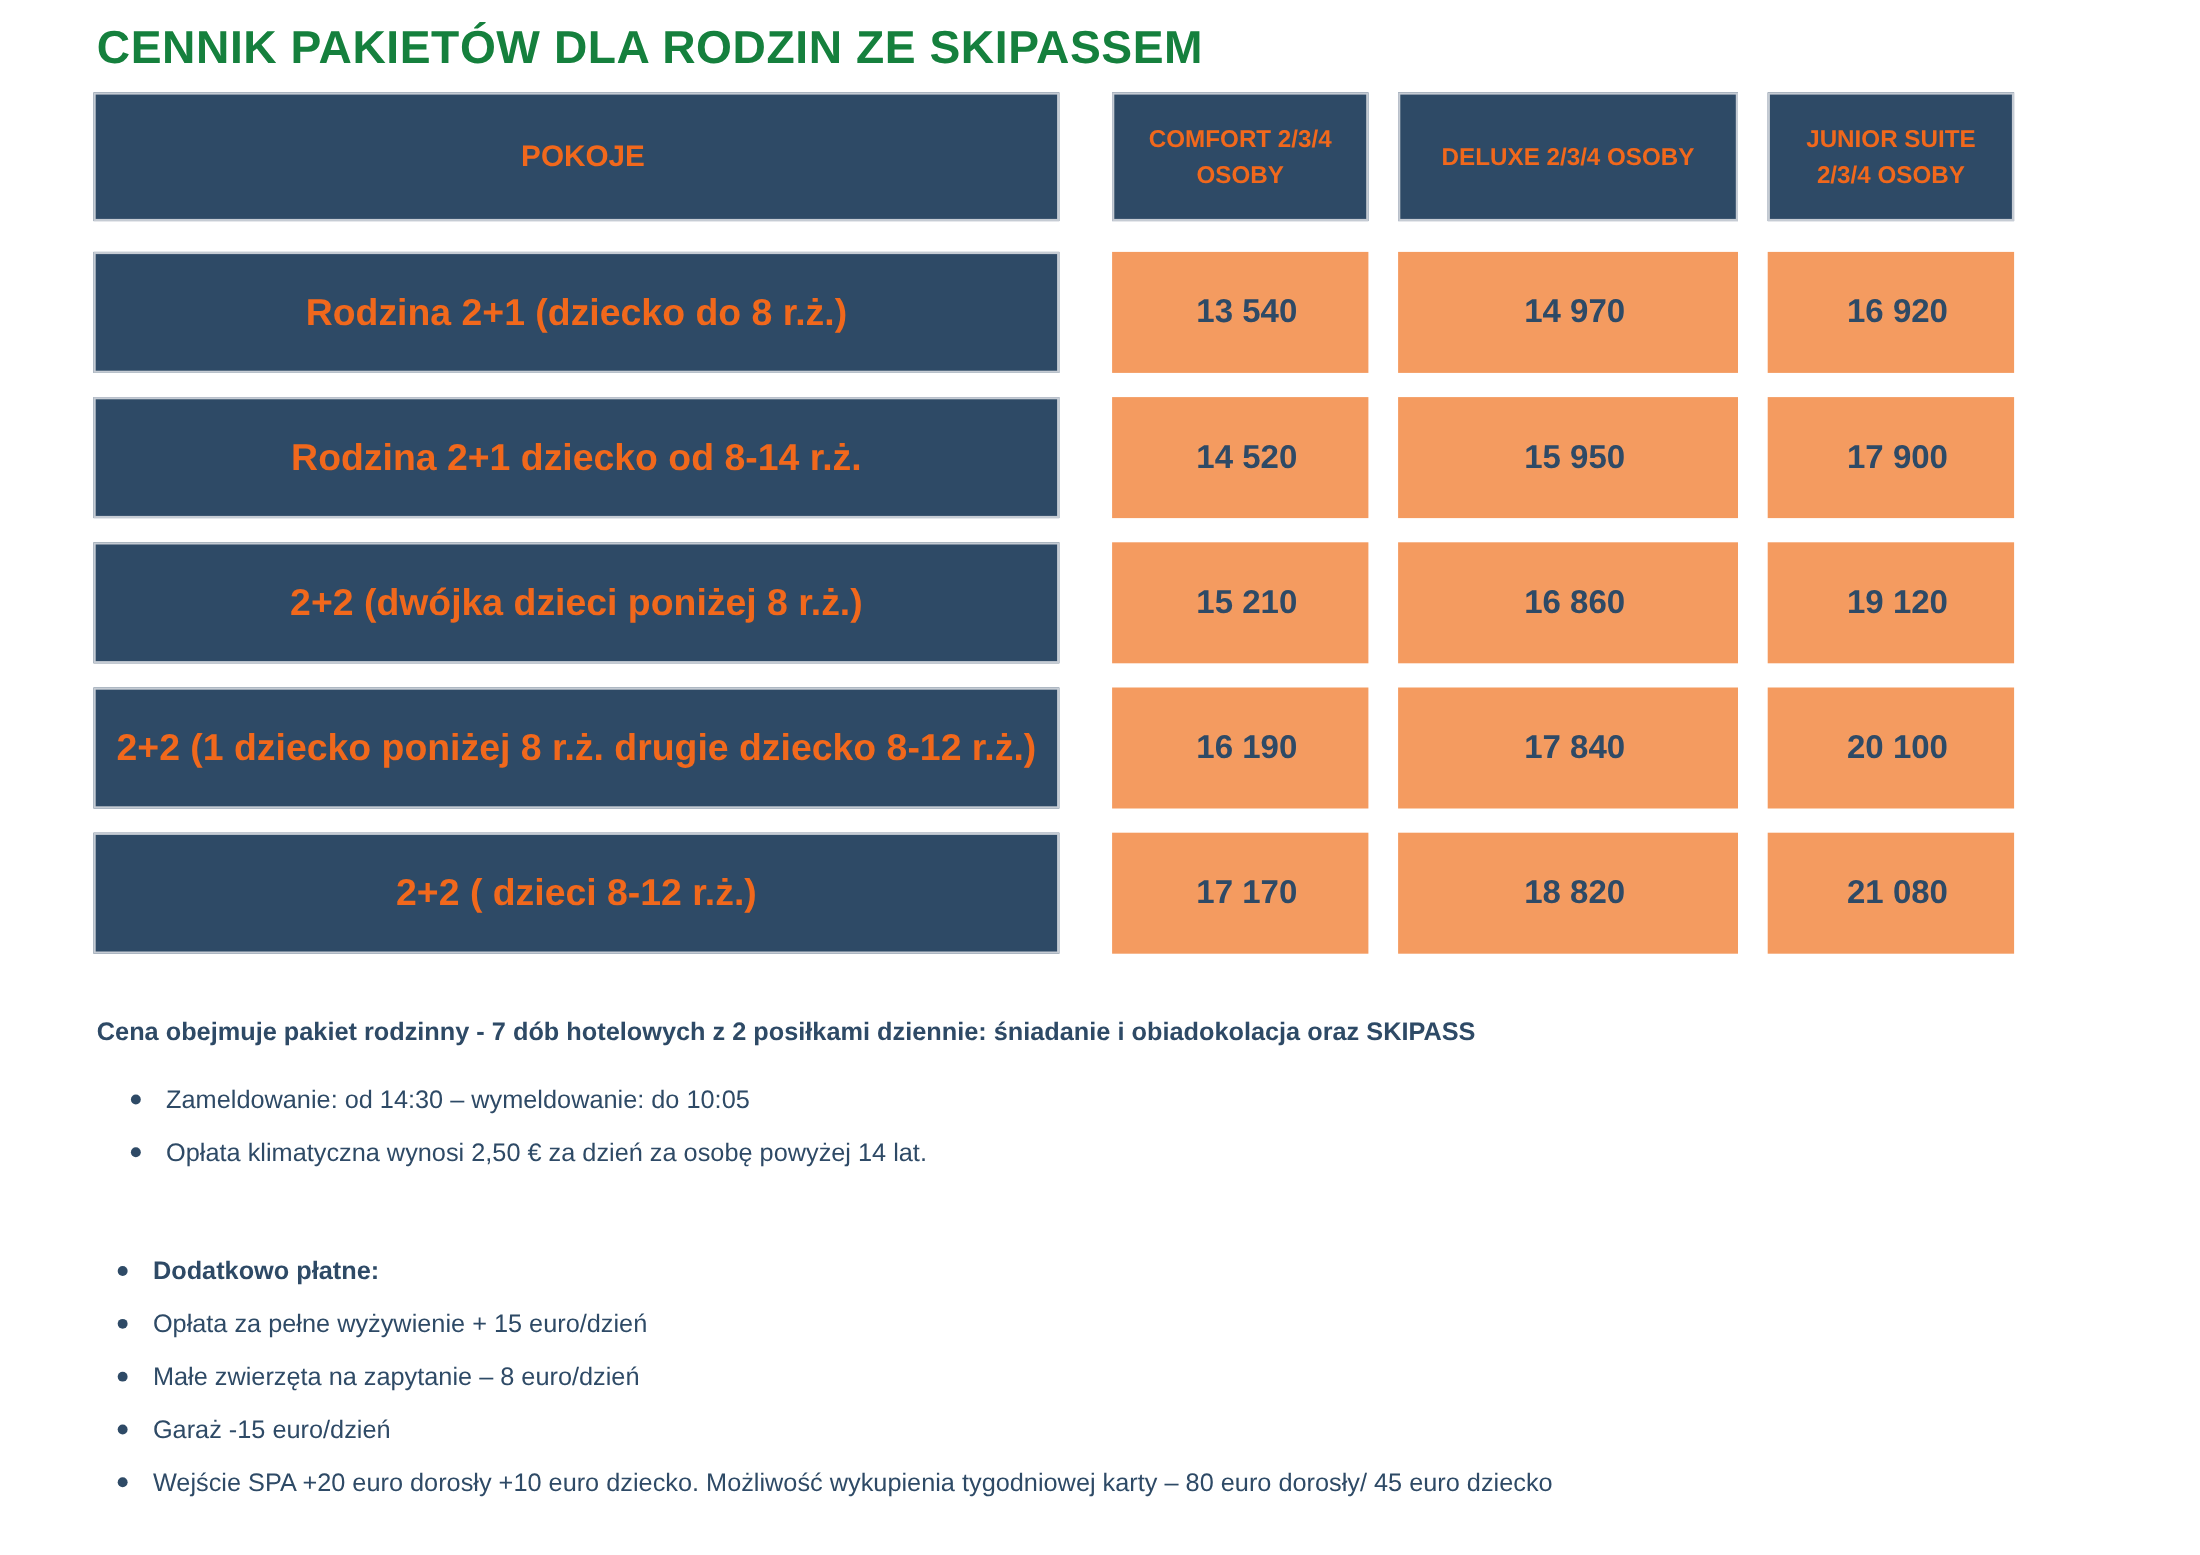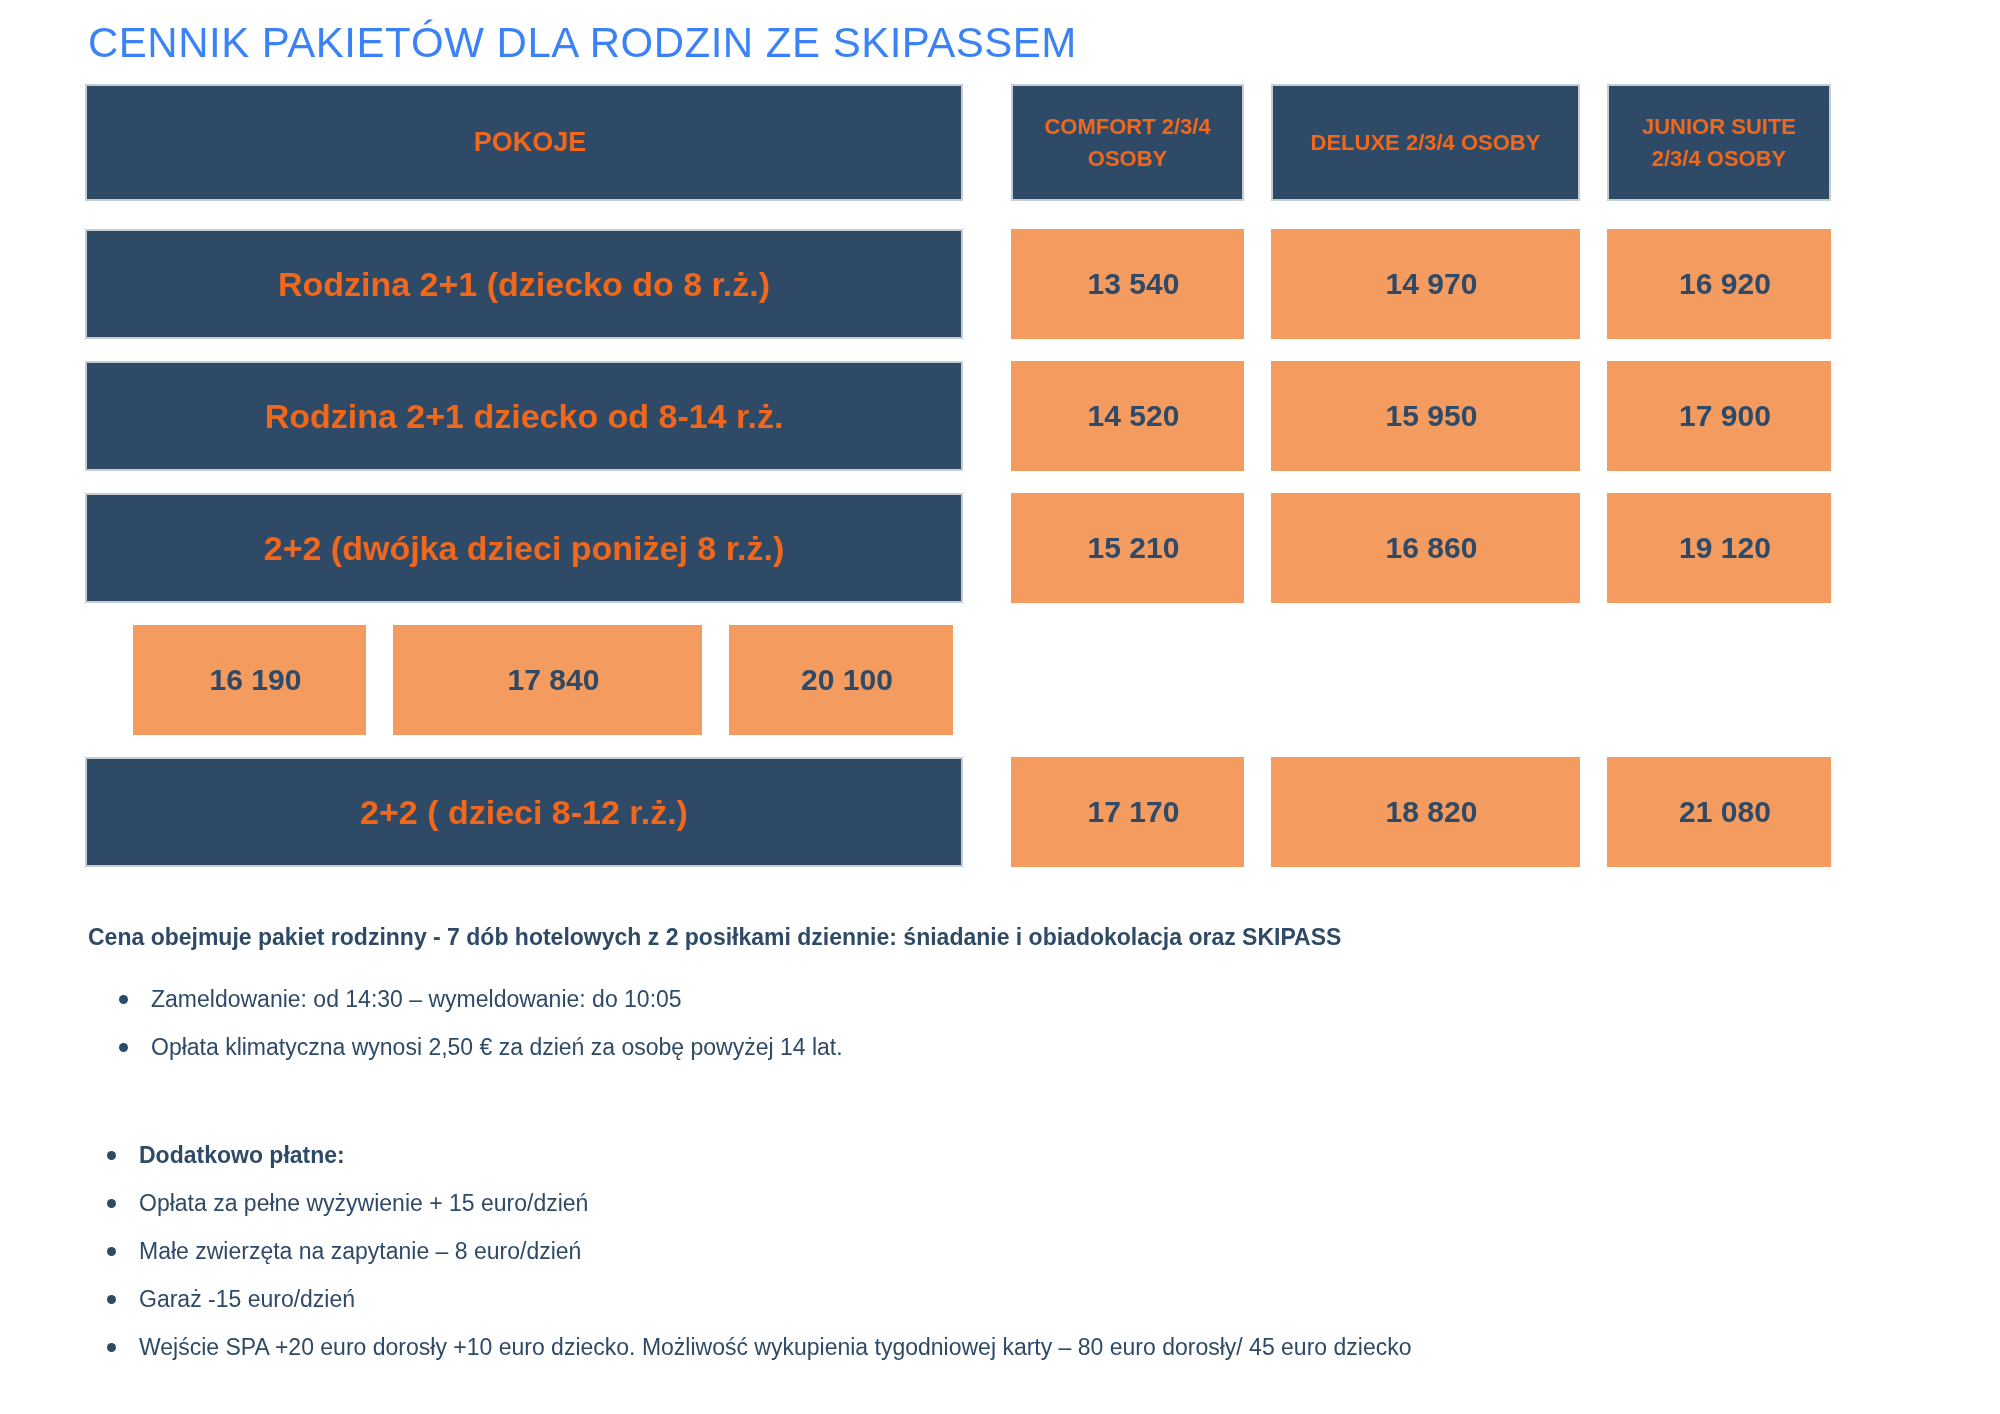--- a/index.html
+++ b/index.html
@@ -3,22 +3,22 @@
 <meta charset="utf-8">
 <style>
   html,body{margin:0;padding:0;}
   body{
     width:2000px;height:1414px;background:#ffffff;
     font-family:"Liberation Sans", sans-serif;
     color:#2e4a66;position:relative;overflow:hidden;
   }
   .page-title{
     margin:20px 0 0 88px;
-    font-size:42px;font-weight:400;letter-spacing:0.5px;
-    color:#3b82f6;line-height:46px;
+    font-size:42px;font-weight:700;letter-spacing:0.5px;
+    color:#15803d;line-height:46px;
   }
   .price-table{margin:18px 0 0 85px;width:1835px;}
   .t-row{display:flex;}
   .t-row.header{margin-bottom:28px;}
   .t-row.data{margin-bottom:22px;}
   .cell{
     box-sizing:border-box;display:flex;align-items:center;justify-content:center;
     text-align:center;
     padding-left:12px;
   }
@@ -115,20 +115,23 @@
     </div>
     <div class="cell orange c2">
       <span>16 860</span>
     </div>
     <div class="cell orange c3">
       <span>19 120</span>
     </div>
   </div>
 
   <div class="t-row data">
+    <div class="cell dark c0 row-label">
+      <span>2+2 (1 dziecko poniżej 8 r.ż. drugie dziecko 8-12 r.ż.)</span>
+    </div>
     <div class="cell orange c1">
       <span>16 190</span>
     </div>
     <div class="cell orange c2">
       <span>17 840</span>
     </div>
     <div class="cell orange c3">
       <span>20 100</span>
     </div>
   </div>

